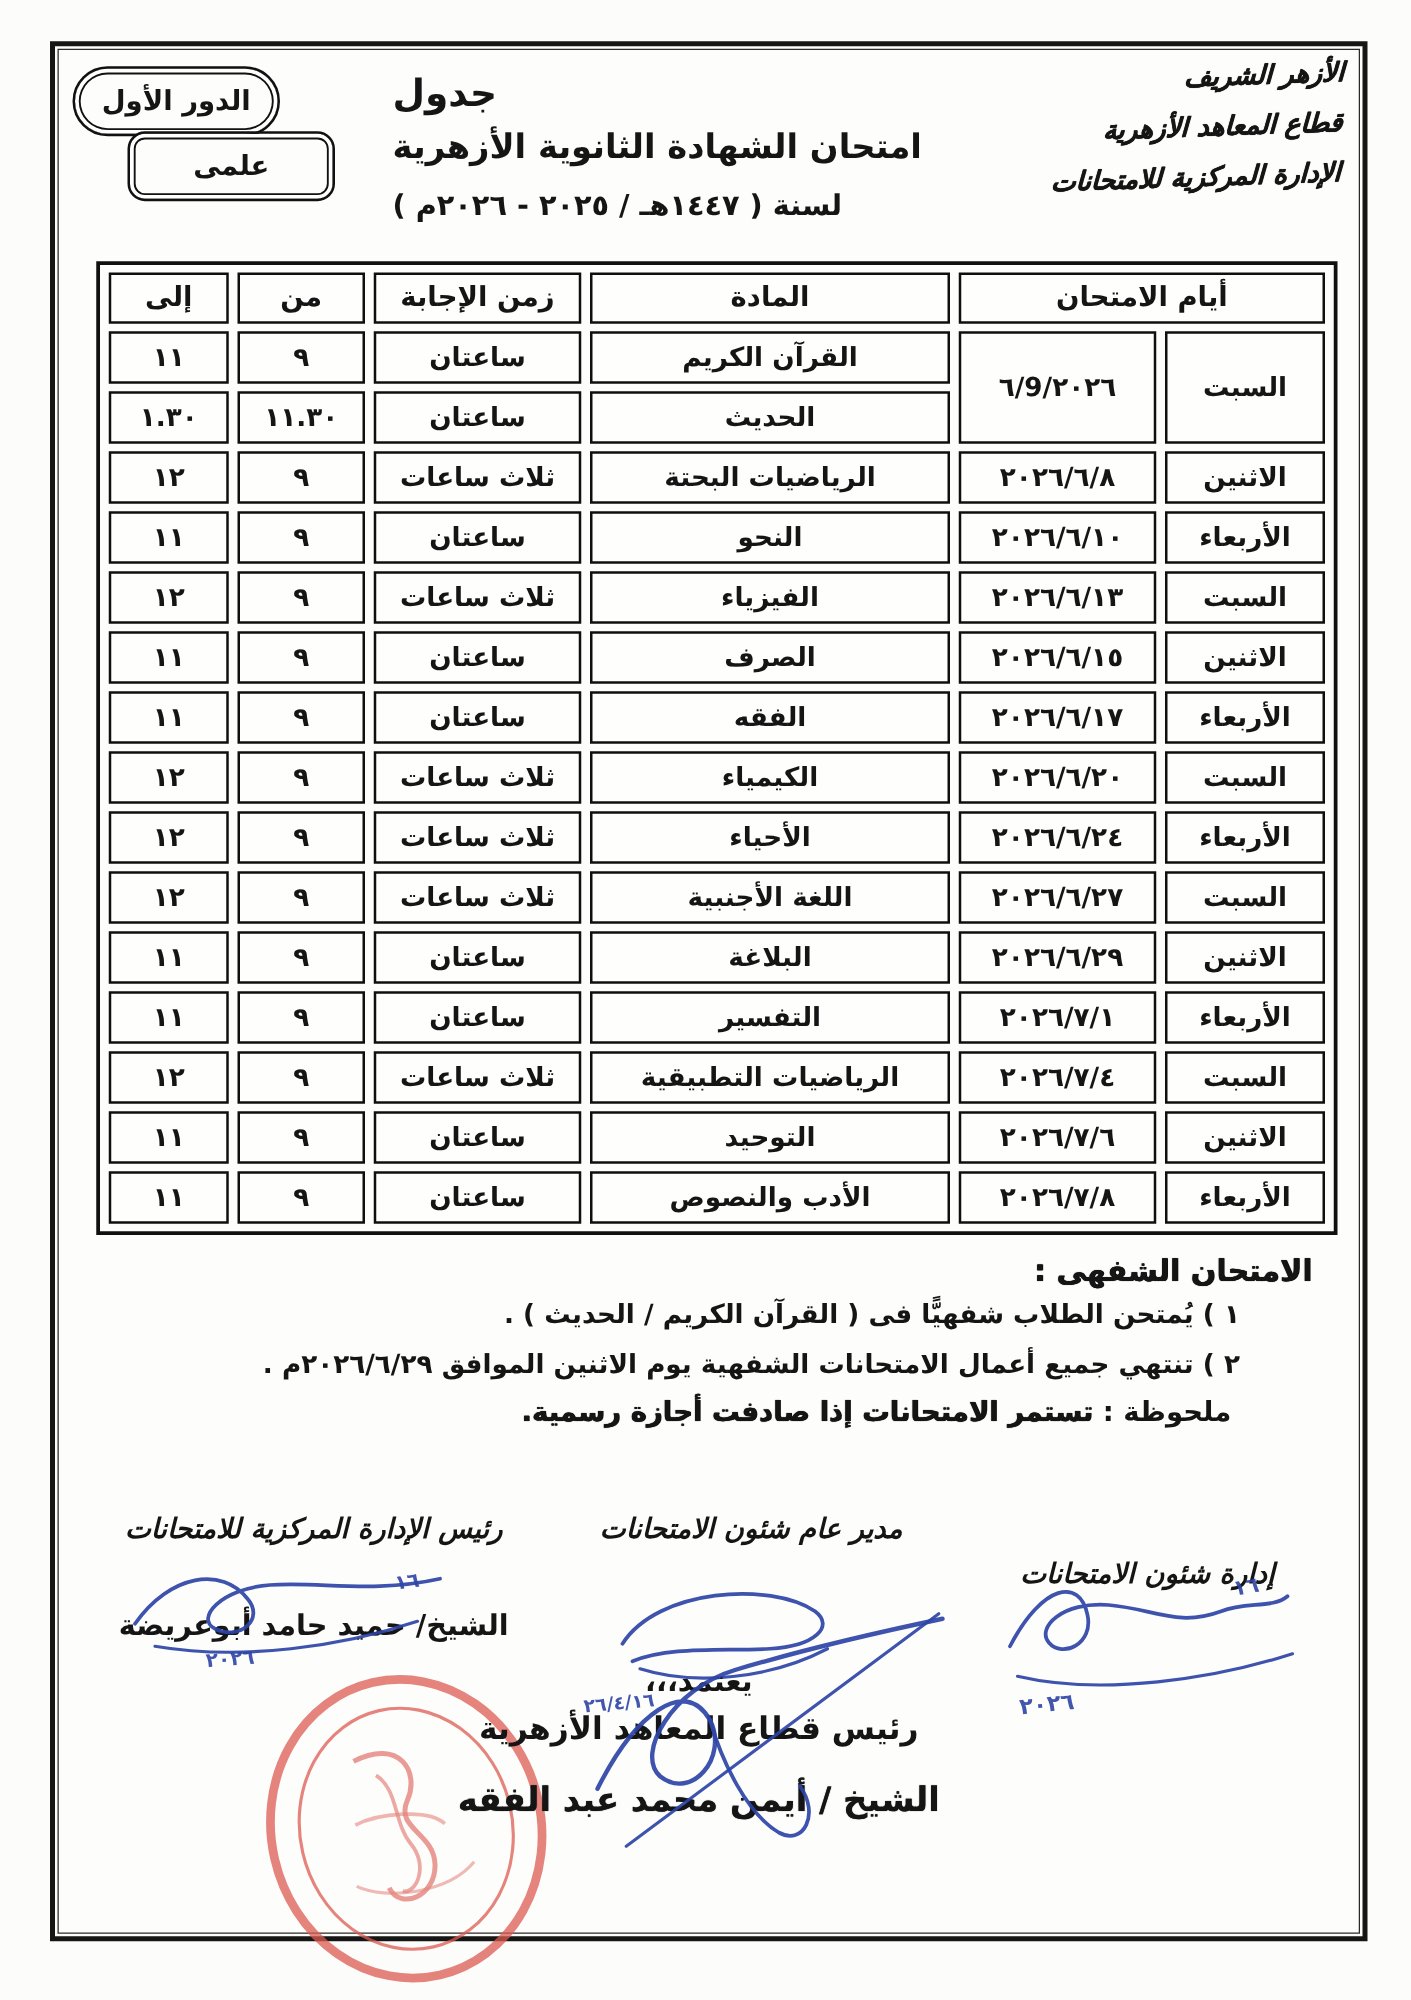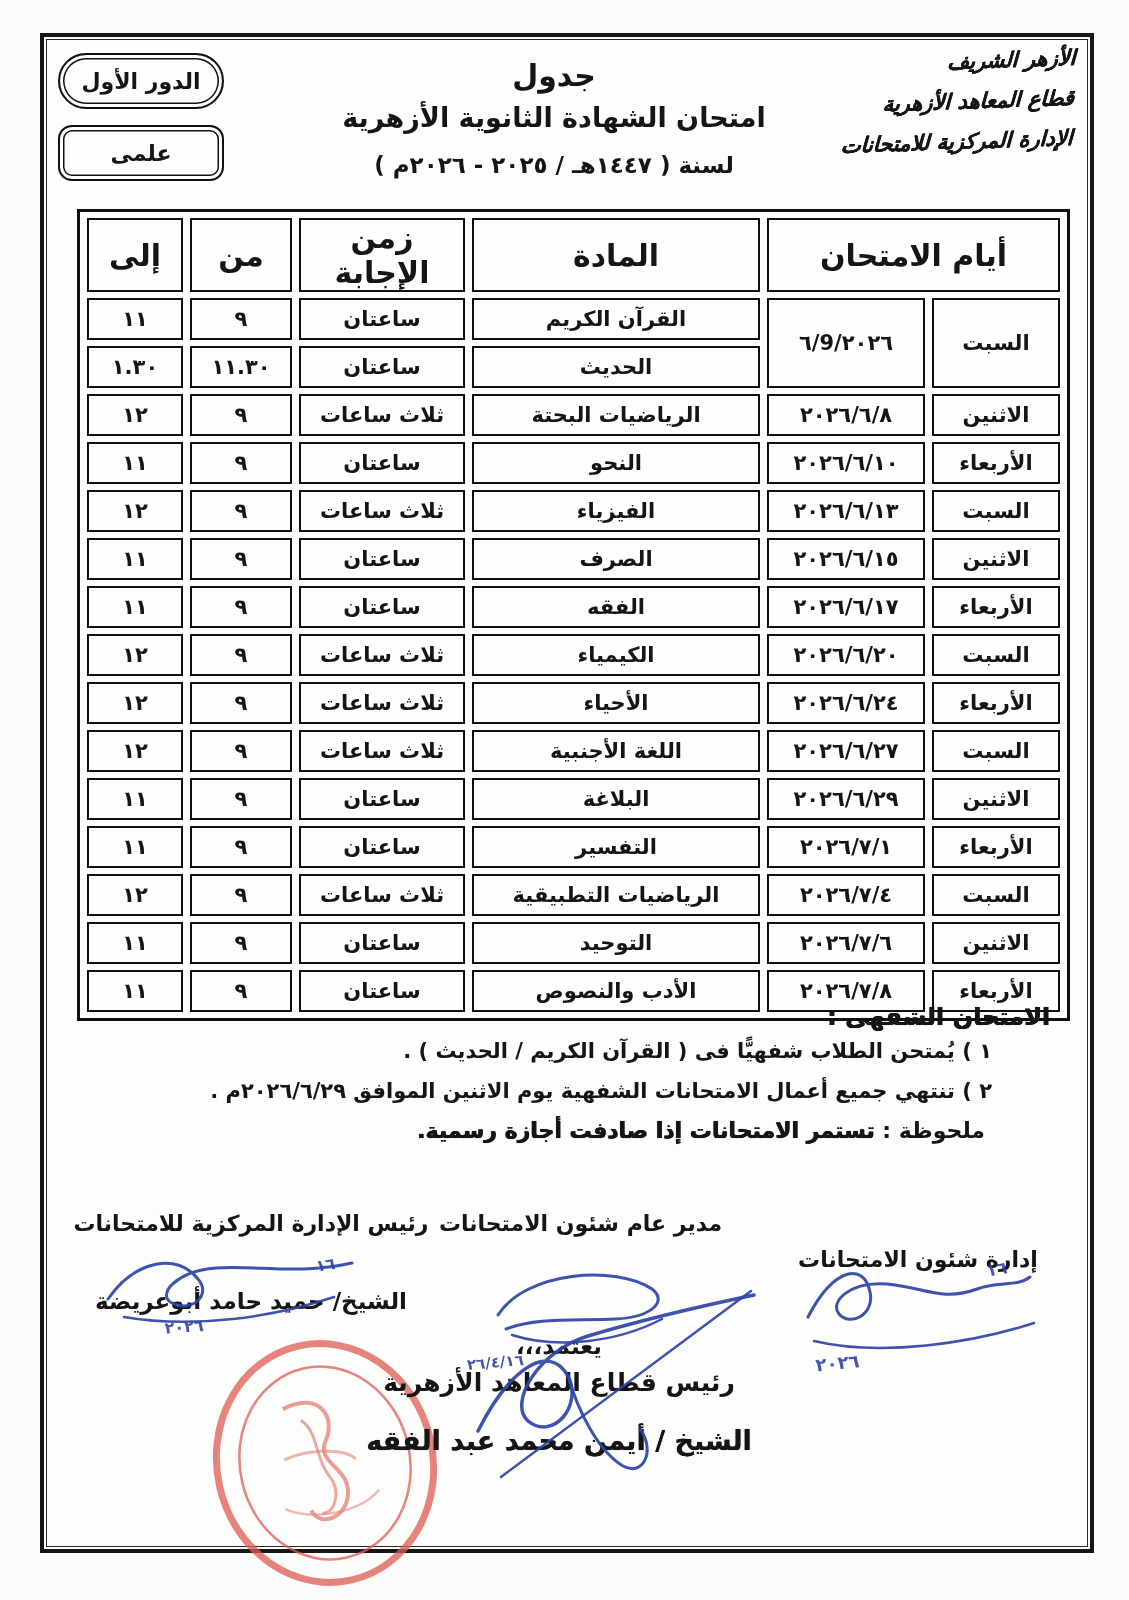--- a/index.html
+++ b/index.html
@@ -6,48 +6,48 @@
     background:#fcfcfa;color:#151515;
     font-family:"DejaVu Sans",sans-serif;font-weight:700;direction:rtl;}
   .frame{position:absolute;left:40px;top:33px;width:1046px;height:1512px;
     border:4px solid #161616;background:#fdfdfb;}
   .frame-inner{position:absolute;inset:2px;border:1.5px solid #2a2a2a;pointer-events:none;}
 
   
   .round-box{position:absolute;left:14px;width:162px;height:52px;border:2.5px solid #111;
     border-radius:14px;box-shadow:inset 0 0 0 3px #fff,inset 0 0 0 4.5px #111;
     display:flex;align-items:center;justify-content:center;font-size:22px;}
-  .box1{top:16px;border-radius:28px;} .box2{top:88px;}
-  .title-block{position:absolute;left:270px;top:18px;width:480px;text-align:center;}
+  .box1{top:16px;border-radius:28px;} .box2{top:68px;margin-left:44px;}
+  .title-block{position:absolute;left:270px;top:18px;width:480px;text-align:left;}
   .title-l1{font-size:30px;line-height:42px;}
   .title-l2{font-size:27px;line-height:42px;}
   .title-l3{font-size:23px;line-height:36px;margin-top:8px;}
   .org-block{position:absolute;right:16px;top:6px;width:300px;text-align:right;
     transform:rotate(-2deg) skewX(-4deg);font-style:italic;}
   .org-line{font-size:21px;line-height:40px;text-shadow:0 0 .6px #222,.4px 0 0 #222;}
 
   
   table.sched{position:absolute;right:20px;top:172px;border-collapse:separate;
     border-spacing:7px 6px;border:3px solid #101010;background:#fdfdfb;}
   table.sched th,table.sched td{border:2.5px solid #0f0f0f;background:#fefefd;
     text-align:center;vertical-align:middle;padding:0 4px;}
-  table.sched th{height:37px;font-size:30px;}
+  table.sched th{height:37px;font-size:22px;}
   table.sched td{height:38px;font-size:21px;}
   td.c-date{font-size:20px;} td.c-num{font-size:20px;} td.c-day{font-size:22px;}
   td.c-subj{font-size:22px;}
 
   
   .notes{position:absolute;right:20px;top:966px;width:1000px;text-align:right;}
   .notes-heading{font-size:24px;margin-right:20px;text-shadow:0 0 .7px #111,.5px 0 0 #111;}
   .note-line{font-size:21px;line-height:40px;margin-right:78px;}
   .note-remark{font-size:22px;line-height:40px;margin-right:85px;}
   .heavy{text-shadow:0 0 .8px #111,.6px 0 0 #111;}
 
   
-  .sig-title{font-size:22px;white-space:nowrap;}
+  .sig-title{font-size:22px;white-space:nowrap;font-style:italic;}
   .sig-right{position:absolute;right:22px;top:1174px;width:300px;text-align:center;margin-top:36px;}
   .sig-mid{position:absolute;left:408px;top:1174px;width:270px;text-align:right;}
   .sig-left{position:absolute;left:26px;top:1174px;width:362px;text-align:center;}
   .sig-name{font-size:23px;margin-top:52px;white-space:nowrap;}
   .sig-svg{position:absolute;}
   .svg-r{right:40px;top:1208px;}
   .svg-m{left:420px;top:1222px;}
   .svg-l{left:40px;top:1206px;}
 
   

